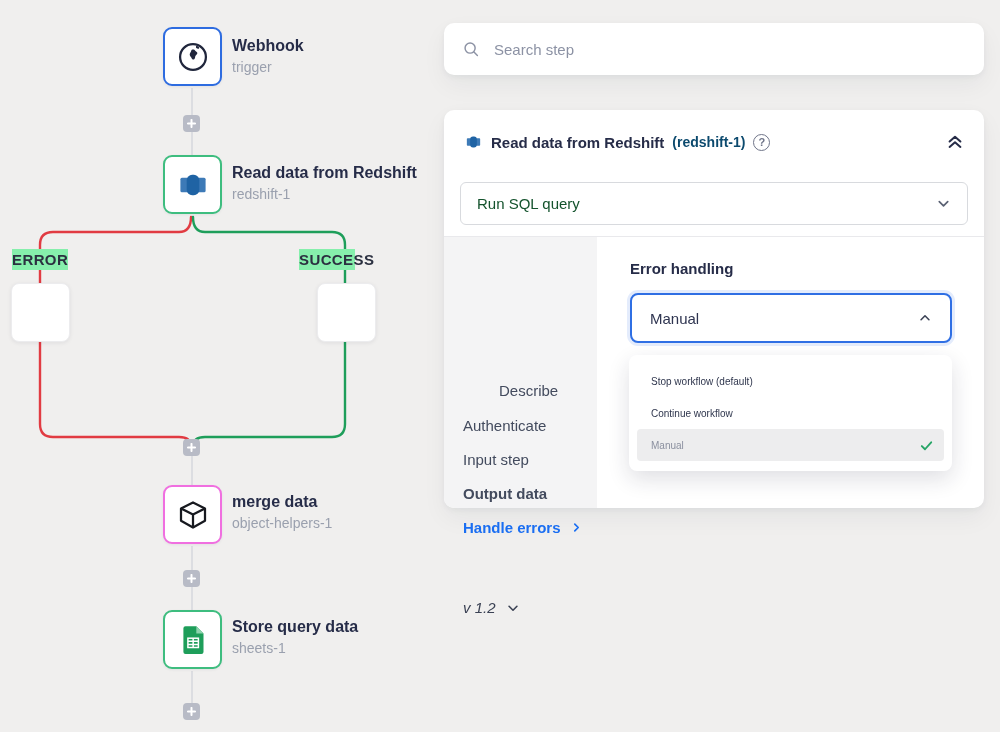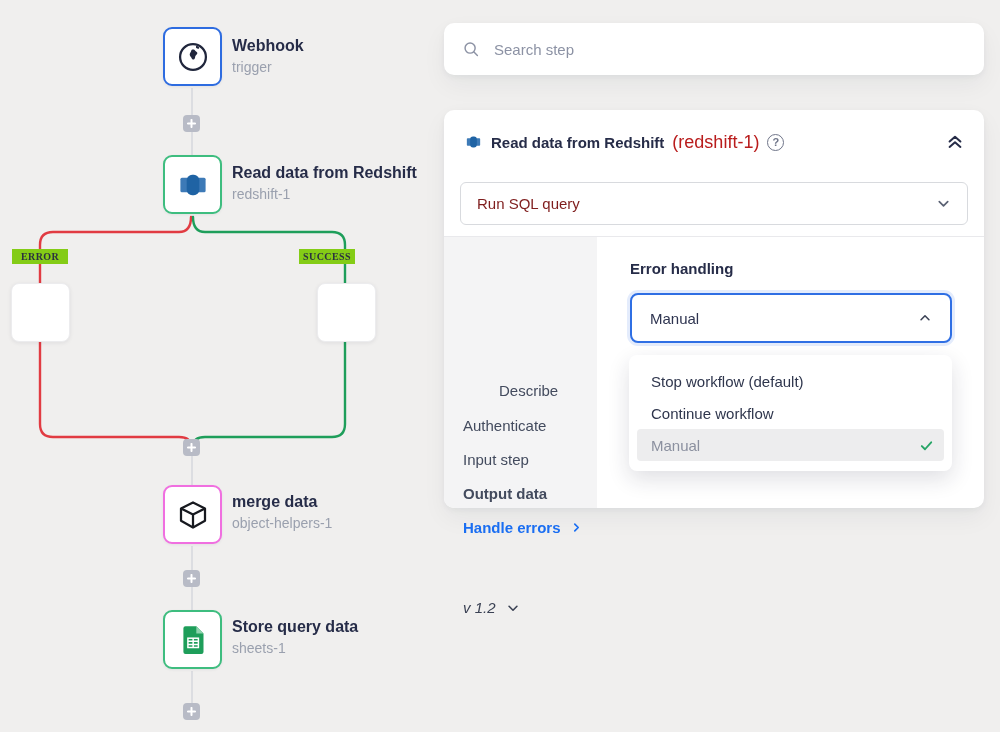--- a/index.html
+++ b/index.html
@@ -11,47 +11,47 @@
   .node { position:absolute; width:59px; height:59px; background:#fff; border-radius:9px;
           border:2px solid #ccc; display:flex; align-items:center; justify-content:center;
           box-shadow:0 1px 3px rgba(20,25,50,.06); cursor:pointer; z-index:3; }
   .node svg { width:36px; height:36px; }
   .node-title { position:absolute; left:232px; font-size:16px; font-weight:700; color:#262c48; white-space:nowrap; z-index:3; }
   .node-sub   { position:absolute; left:232px; font-size:14px; color:#9aa0ae; white-space:nowrap; z-index:3; }
   .connector { position:absolute; left:191px; width:2px; background:#dcdde1; z-index:1; }
   .plusbtn { position:absolute; left:183px; width:17px; height:17px; border-radius:4px;
              background:#b8bbc6; display:flex; align-items:center; justify-content:center;
              cursor:pointer; z-index:4; }
-  .branch-label { position:absolute; top:249px; width:56px; text-align:center; font-size:10px;
-                  font-weight:700; color:#2b3040; letter-spacing:.4px; background:#84cc16;
-                  padding:2px 0; z-index:2;font-family:Liberation Serif, serif; }
+  .branch-label { position:absolute; top:249px; width:56px; text-align:center; font-size:15px;
+                  font-weight:700; color:#2b3040; letter-spacing:.4px; background:#86efac;
+                  padding:2px 0; z-index:2; }
   .ph-box { position:absolute; top:283px; width:59px; height:59px; background:#fff; border-radius:8px;
             border:1px solid #ececee; box-shadow:0 1px 4px rgba(20,25,50,.08); z-index:2; }
 
   
   .card { position:absolute; background:#fff; border-radius:10px;
           box-shadow:0 2px 6px rgba(25,30,60,.05), 0 10px 24px rgba(25,30,60,.05); }
   .search-card { left:444px; top:23px; width:540px; height:52px; display:flex; align-items:center;
                  padding:0 18px; gap:14px; }
   .search-input { border:none; outline:none; flex:1; font-size:15px; color:#2e3450;
                   background:transparent; font-family:inherit; }
   .search-input::placeholder { color:#8c92a4; }
 
   .config-card { left:444px; top:110px; width:540px; height:398px; }
   .card-header { position:absolute; left:20px; top:20px; right:20px; height:24px;
                  display:flex; align-items:center; gap:8px; }
   .hdr-title { font-size:15px; font-weight:700; color:#262c48; white-space:nowrap; }
-  .hdr-stepid { font-size:18px; color:#b91c1c; white-space:nowrap; }
+  .hdr-stepid { font-size:14px; color:#0c4a6e; white-space:nowrap;font-weight:bold; }
   .help { width:17px; height:17px; border-radius:50%; border:1.5px solid #6f7589; color:#6f7589;
           font-size:11px; font-weight:700; display:flex; align-items:center; justify-content:center; cursor:pointer; }
   .collapse { margin-left:auto; cursor:pointer; display:flex; }
 
   .op-select { position:absolute; left:16px; top:72px; width:508px; height:43px;
                border:1px solid #d8dade; border-radius:6px; display:flex; align-items:center;
-               padding:0 16px; font-size:15px; color:#7f1d1d; cursor:pointer; background:#fff; }
+               padding:0 16px; font-size:15px; color:#14532d; cursor:pointer; background:#fff; }
   .op-select .chev { margin-left:auto; display:flex; }
   .divider { position:absolute; left:0; top:126px; width:100%; height:1px; background:#e9e9ec; }
 
   .sidebar { position:absolute; left:0; top:127px; width:153px; bottom:0; background:#f4f4f5;
              border-radius:0 0 0 10px; }
   .tab { position:absolute; left:19px; font-size:15px; color:#434b5e; cursor:pointer;
          white-space:nowrap; display:flex; align-items:center; gap:10px; }
   .tab.active { color:#1a6ef2; font-weight:700; }
   .version { position:absolute; left:19px; top:362px; font-size:15px; color:#3b4254;
              display:flex; align-items:center; gap:10px; cursor:pointer;font-style:italic; }
@@ -59,21 +59,21 @@
   .content-label { position:absolute; left:186px; top:150px; font-size:15px; font-weight:700; color:#262c48; }
   .err-select { position:absolute; left:186px; top:183px; width:322px; height:50px; background:#fff;
                 border:2px solid #2f6fe4; border-radius:8px; display:flex; align-items:center;
                 padding:0 18px; font-size:15px; color:#2e3450; cursor:pointer;
                 box-shadow:0 0 0 3px rgba(47,111,228,.13); }
   .err-select .chev { margin-left:auto; display:flex; }
 
   .menu { position:absolute; left:185px; top:245px; width:323px; background:#fff; border-radius:8px;
           box-shadow:0 8px 22px rgba(25,30,60,.14); padding:10px 8px; z-index:5; }
   .menu-item { height:32px; display:flex; align-items:center; padding:0 10px 0 14px;
-               font-size:15px; color:#2f364d; border-radius:4px; cursor:pointer; }
+               font-size:10px; color:#2f364d; border-radius:4px; cursor:pointer; }
   .menu-item.selected { background:#ededee; color:#8b909f; }
   .menu-item .check { margin-left:auto; display:flex; }
 </style>
 </head>
 <body>
 
 <div class="stage">
 
   <svg class="branch-svg" width="420" height="470">
     <path d="M191,217 C191,226 188,232 179,232 L53,232 C44,232 40,236 40,245 L40,424 C40,433 44,437 53,437 L179,437 C188,437 191,441 191,447" fill="none" stroke="#e13b42" stroke-width="2.4" stroke-linecap="round"></path>

